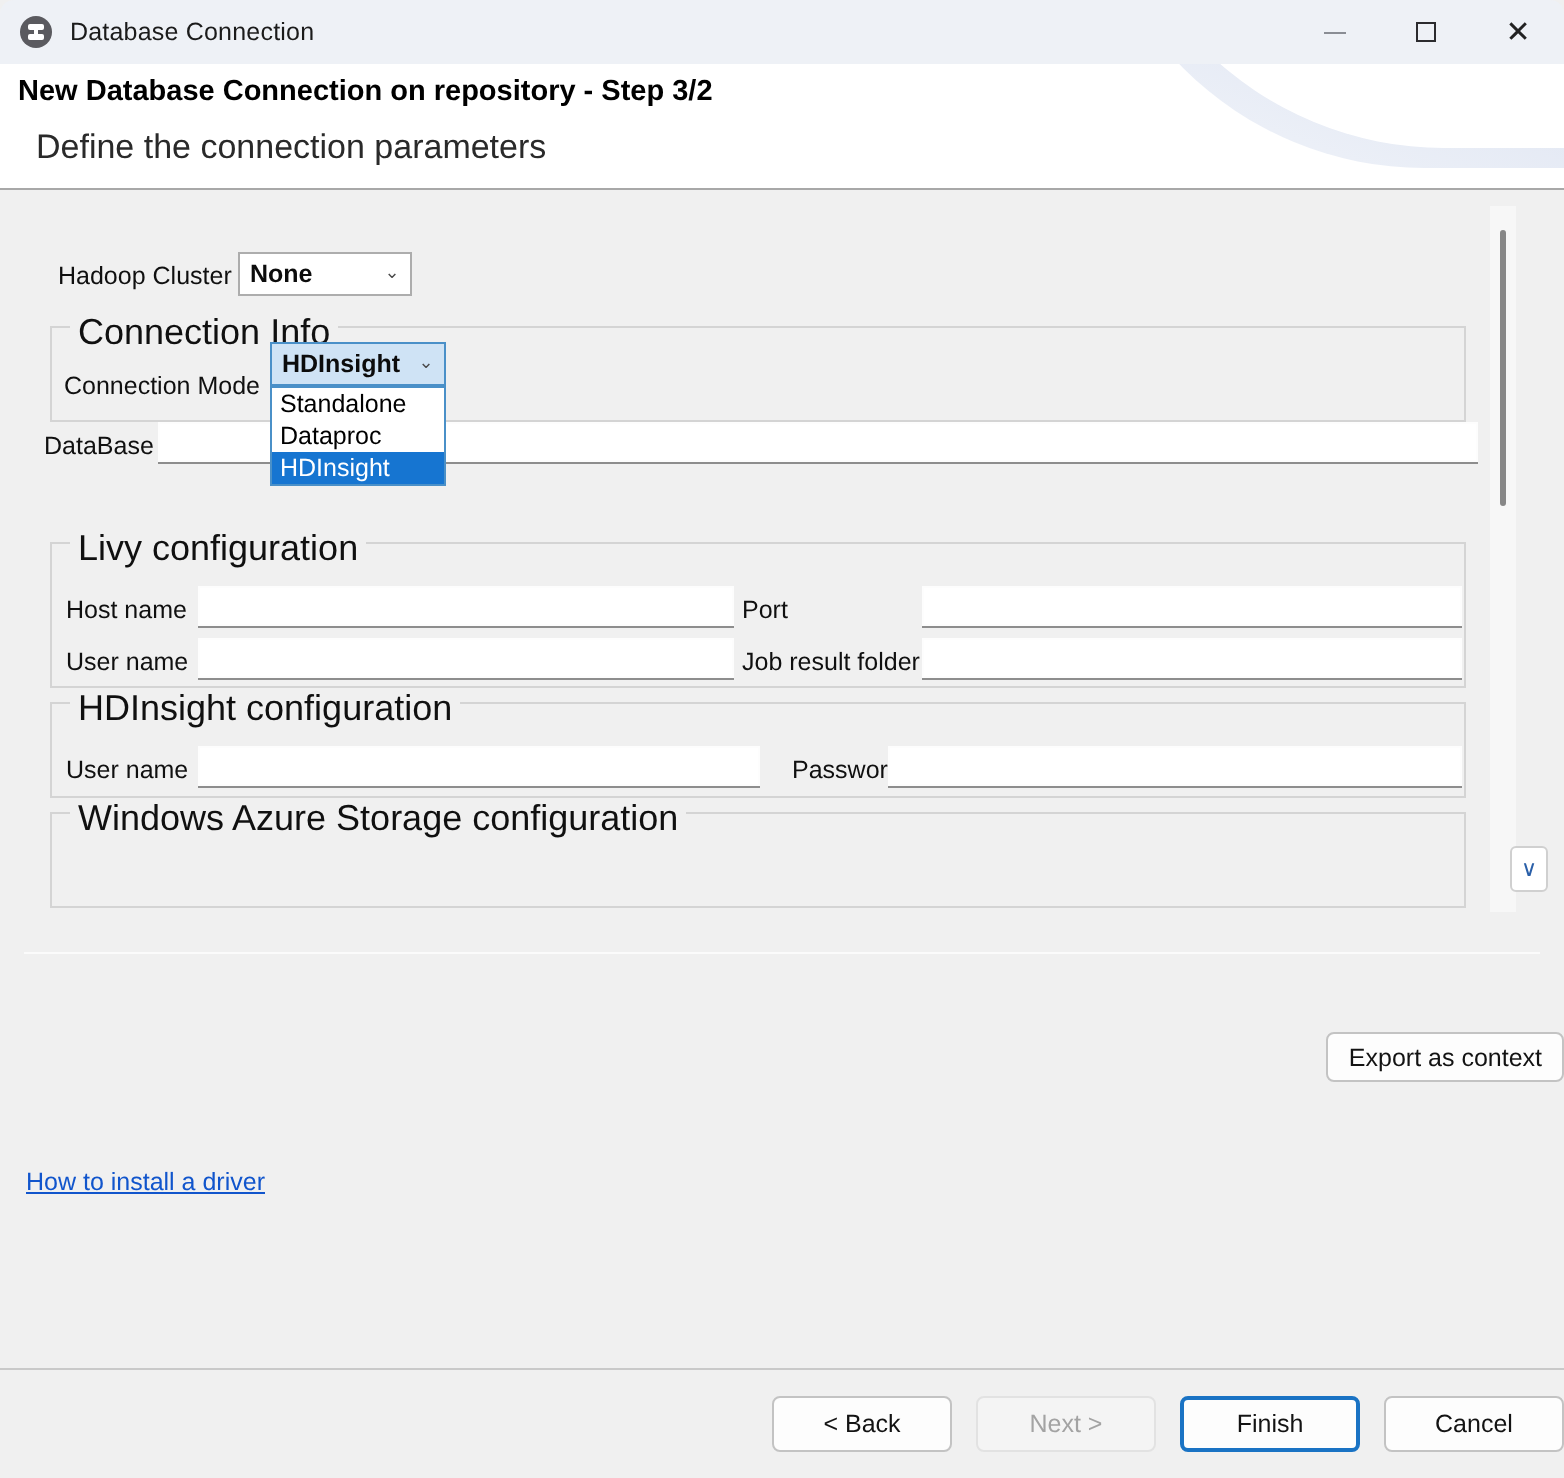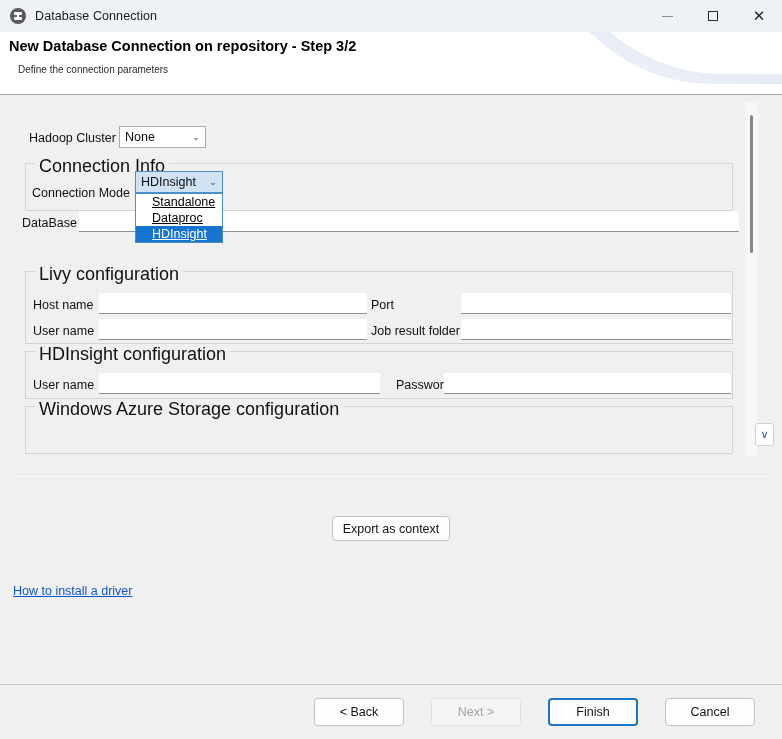--- a/index.html
+++ b/index.html
@@ -82,21 +82,21 @@
     border-radius: 0 0 0 250px;
     background: #ffffff;
   }
   .banner-title {
     position: absolute; left: 9px; top: 6px;
     font-size: 14.5px; font-weight: bold; color: #000000;
     white-space: nowrap;
   }
   .banner-sub {
     position: absolute; left: 18px; top: 32px;
-    font-size: 10px; color: #2a2a2a;
+    font-size: 17px; color: #2a2a2a;
     white-space: nowrap;
   }
 
   
   .content {
     position: relative;
     flex: 1 1 auto;
     background: #f0f0f0;
     border-bottom: 1px solid #c9c9c9;
   }
@@ -137,42 +137,42 @@
   
   .combo {
     position: absolute;
     height: 22px;
     background: #ffffff;
     border: 1px solid #adadad;
     display: flex; align-items: center;
   }
   .combo .combo-text {
     font-size: 12.5px; color: #0c0c0c;
-    padding-left: 5px; white-space: nowrap; flex: 1 1 auto;
+    padding-left: 5px; white-space: nowrap; flex: 1 1 auto; font-weight: bold;
   }
   .combo .chev {
     width: 18px; text-align: center;
     font-size: 9px; color: #4a4a4a; line-height: 1;
     font-family: "DejaVu Sans", sans-serif;
   }
   .combo.open {
     background: #cfe3f5;
     border-color: #4a90c8;
   }
 
   .dropdown-list {
     position: absolute;
     background: #ffffff;
     border: 1px solid #4a90c8;
     z-index: 40;
   }
   .dd-item {
     font-size: 12.5px; color: #000000;
     height: 16px; line-height: 16px;
-    padding-left: 16px; white-space: nowrap; text-decoration: underline;
+    padding-left: 4px; white-space: nowrap;
   }
   .dd-item.sel { background: #1675d1; color: #ffffff; }
 
   
   .vscroll {
     position: absolute; right: 24px; top: 8px;
     width: 13px; height: 353px;
     background: #f7f7f7;
   }
   .vscroll .thumb {
@@ -197,41 +197,41 @@
     background: #fdfdfd;
     border: 1px solid #c3c3c3;
     border-radius: 4px;
     white-space: nowrap;
   }
   .btn.disabled { color: #a3a3a3; background: #f4f4f4; border-color: #e2e2e2; }
   .btn.default { border: 2px solid #1a73c4; }
 
   .mid-buttons {
     position: absolute; left: 0; right: 0; top: 421px;
-    display: flex; justify-content: center; gap: 14px;
+    display: flex; justify-content: flex-end; gap: 14px;
   }
   .mid-buttons .btn { height: 25px; padding: 0 10px; }
 
   .driver-link {
     position: absolute; left: 13px; top: 489px;
     font-size: 12.5px; color: #1155cc;
     text-decoration: underline; white-space: nowrap;
   }
 
   
   .bottombar {
     flex: 0 0 54px;
     background: #f0f0f0;
     position: relative;
     border-bottom-left-radius: 7px;
     border-bottom-right-radius: 7px;
   }
   .bottombar .row {
-    position: absolute; right: 27px; top: 13px;
-    display: flex; gap: 27px;
+    position: absolute; right: 0; top: 13px;
+    display: flex; gap: 12px;
   }
   .bottombar .btn { height: 28px; width: 90px; }
 </style>
 </head>
 <body>
 
 <div class="window">
 
   <div class="titlebar">
     <div class="title-icon">

